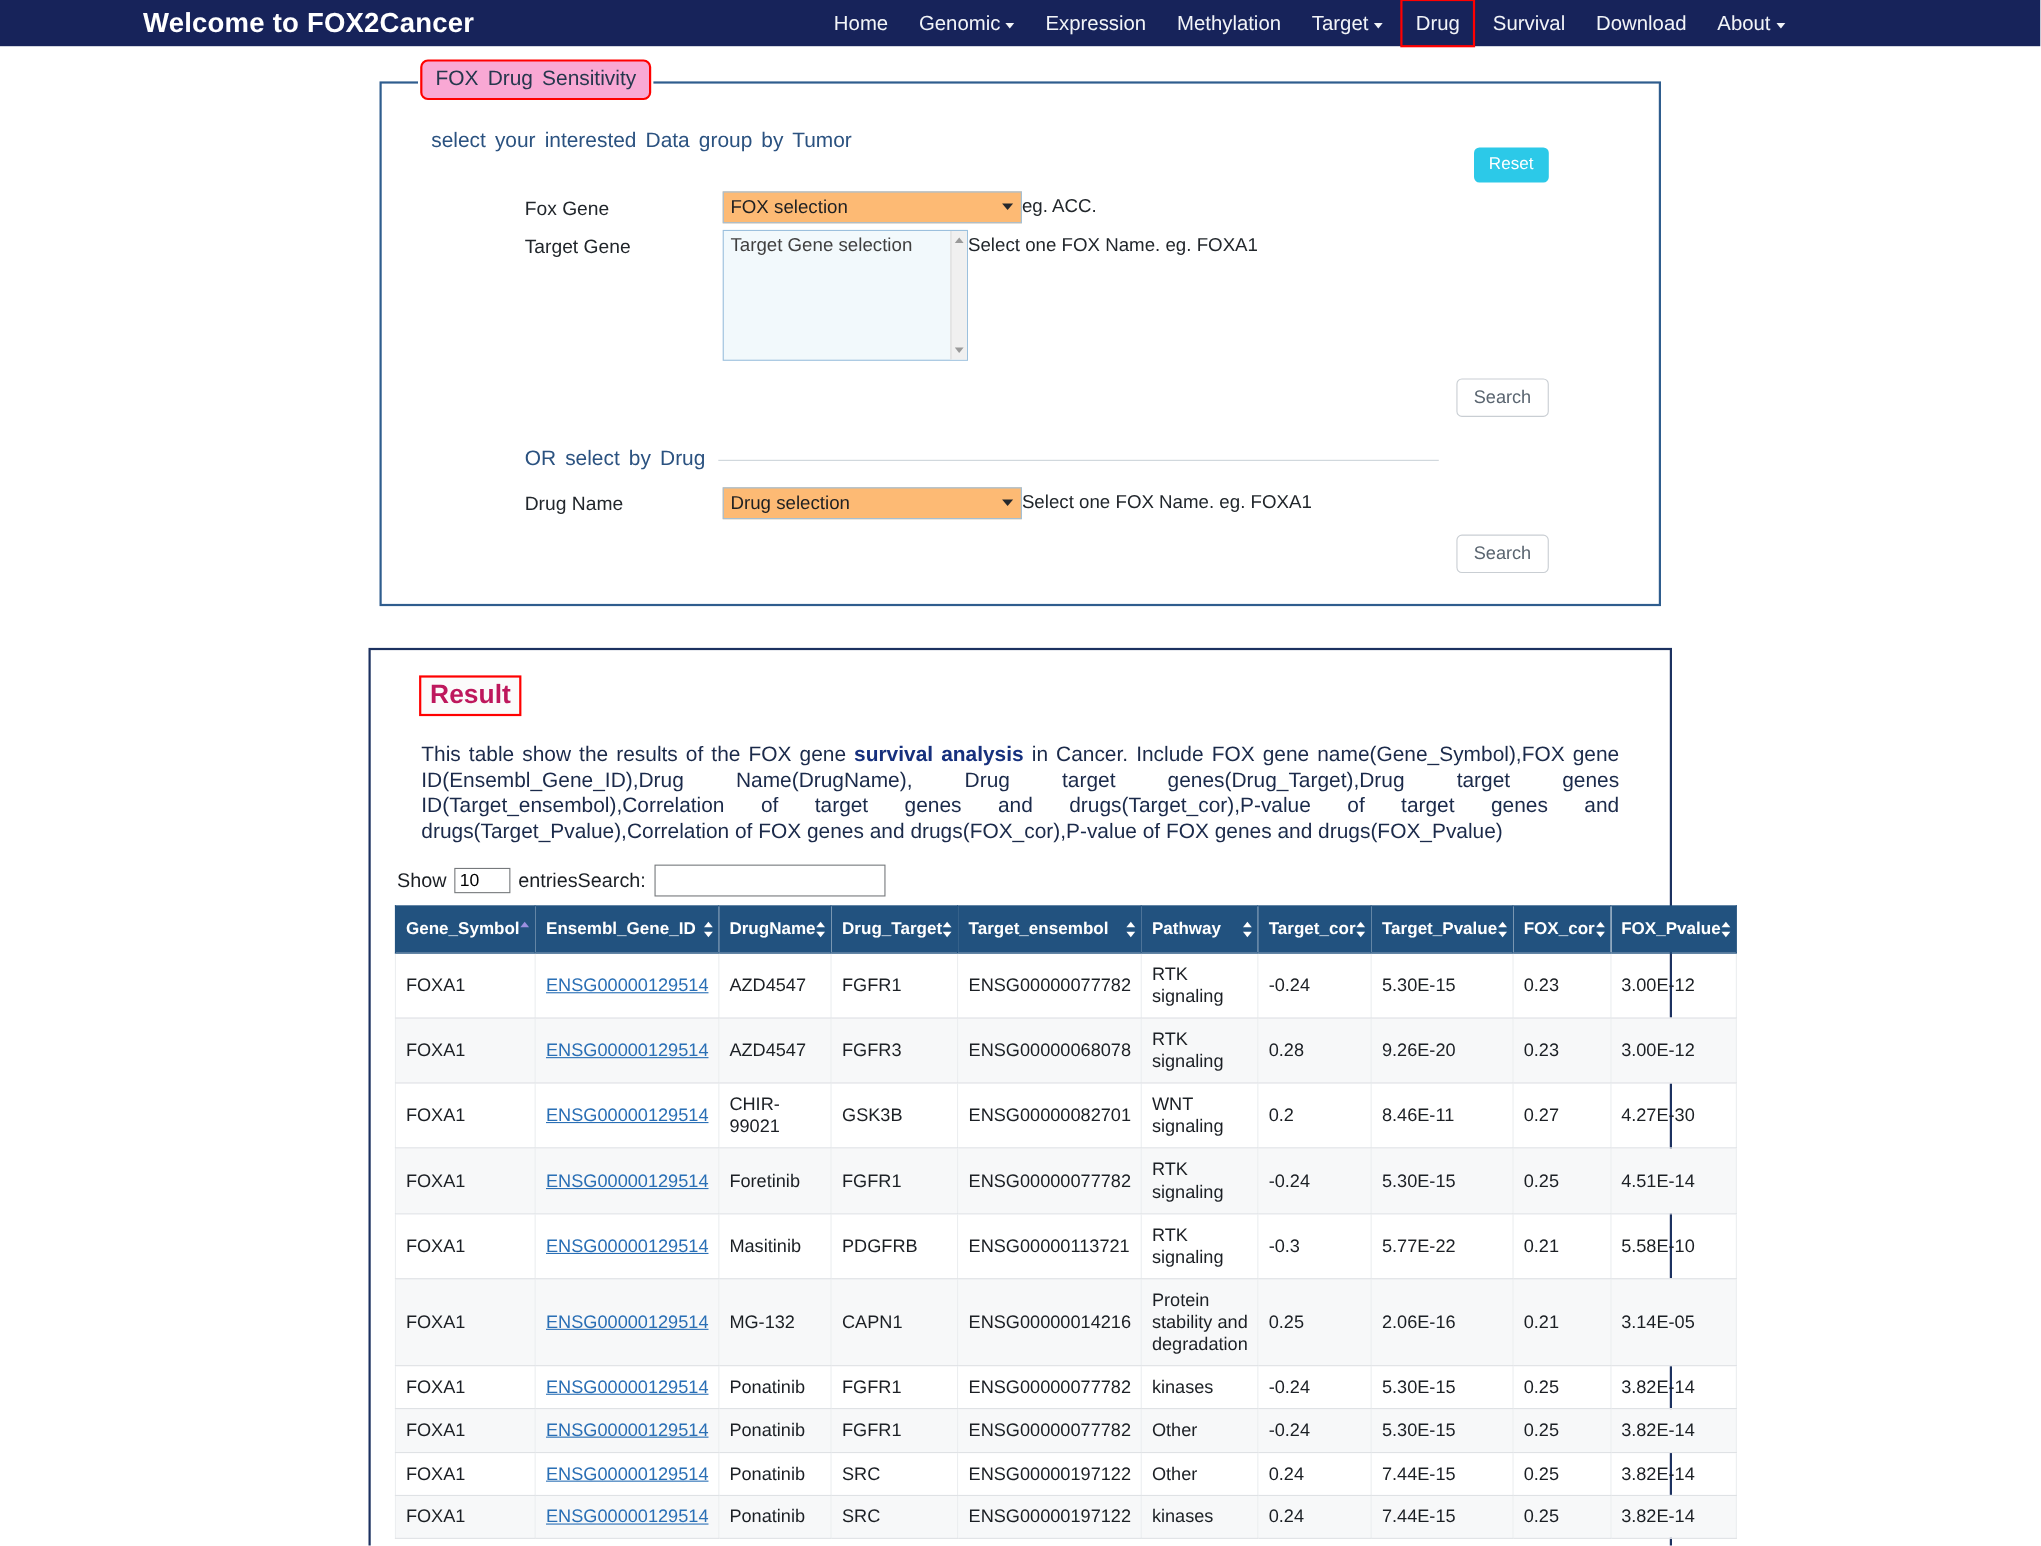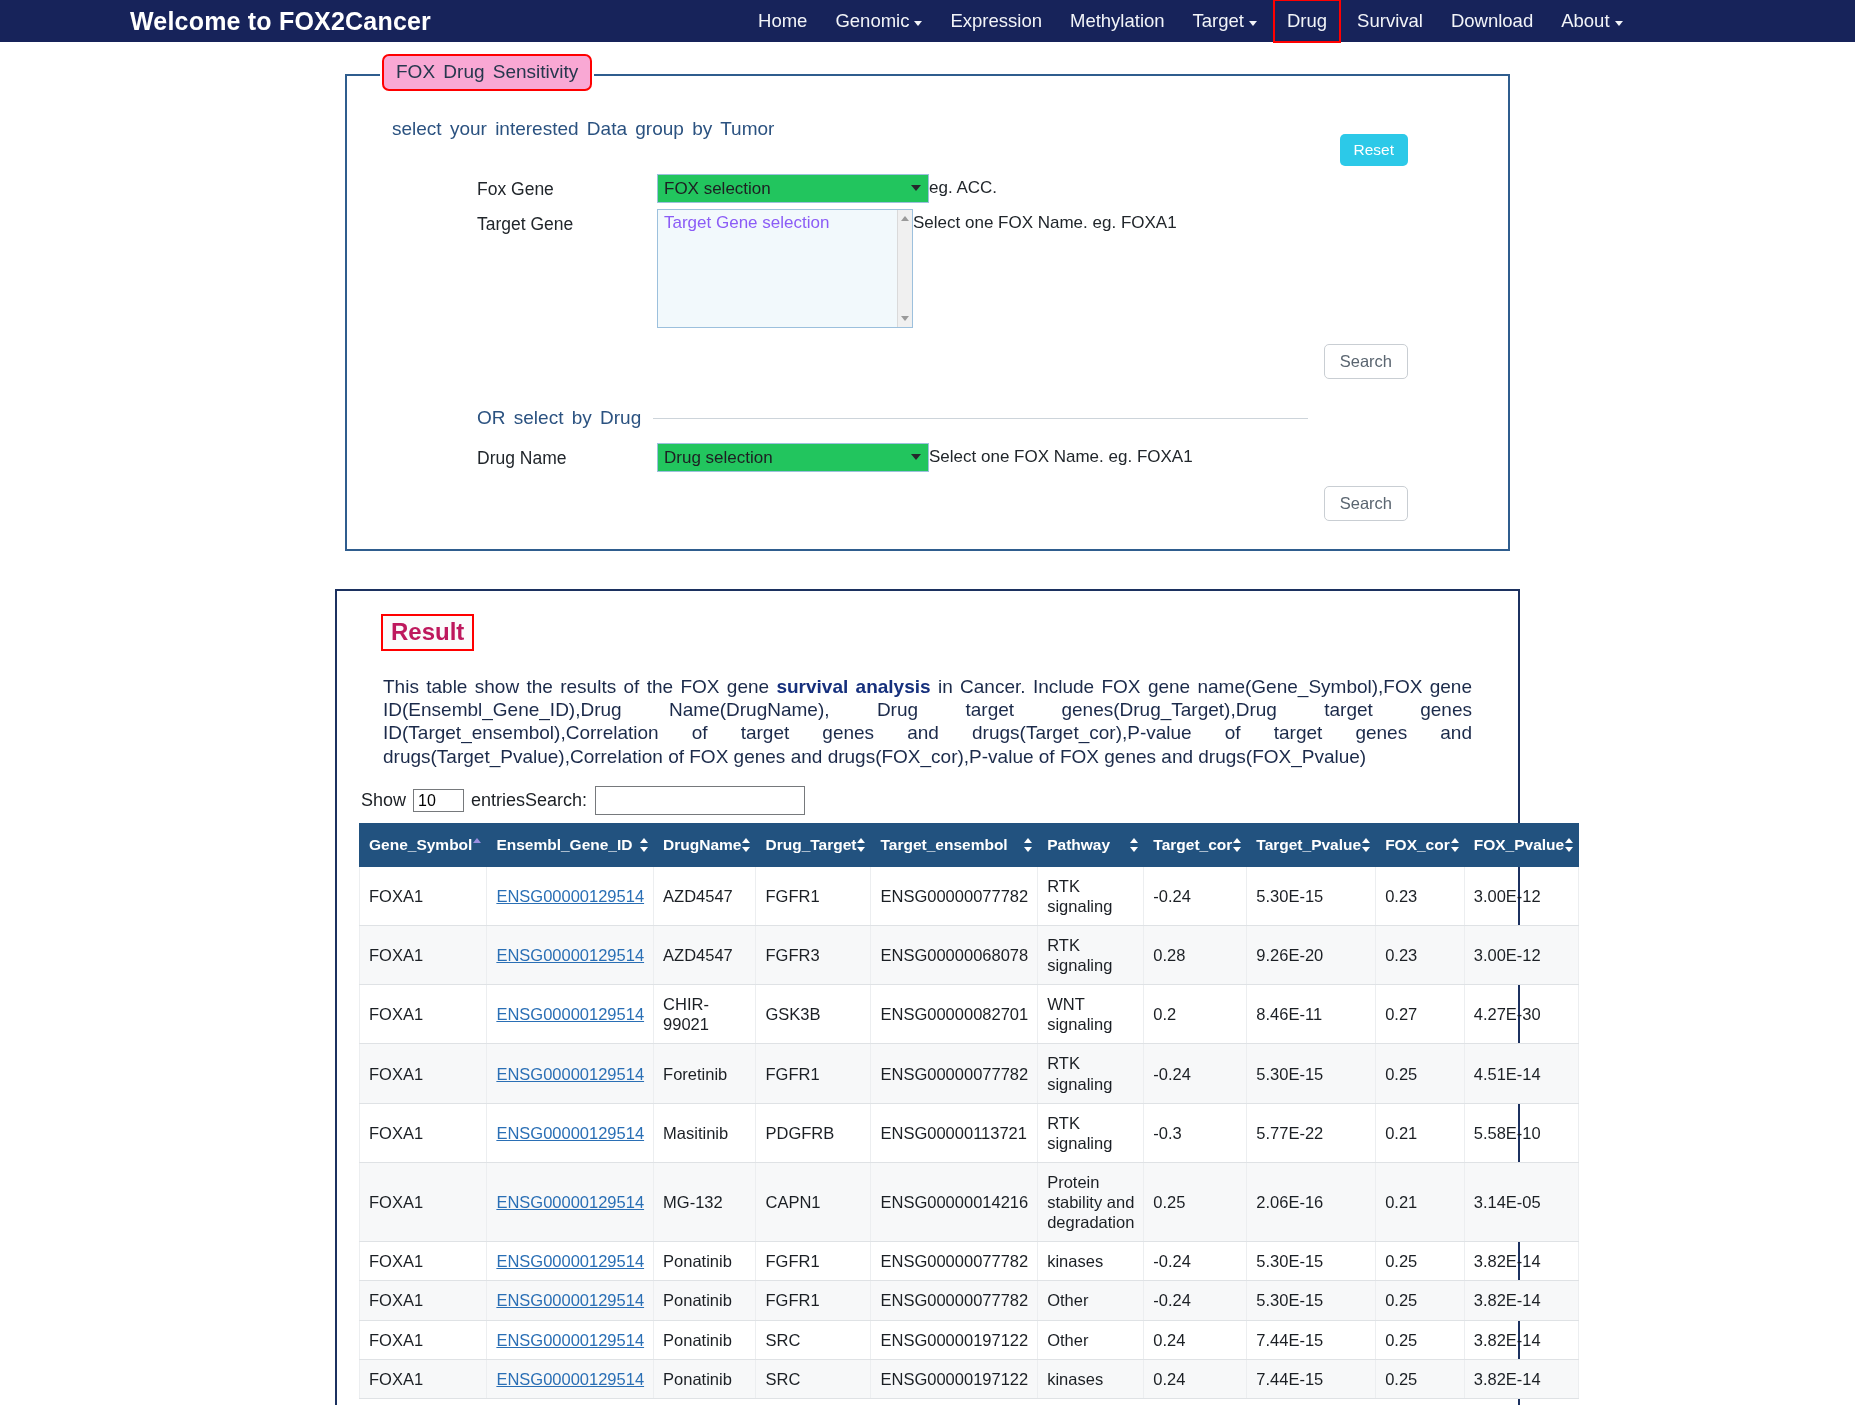--- a/index.html
+++ b/index.html
@@ -103,46 +103,46 @@
   .flabel {
     width: 180px;
     font-size: 17.5px;
     color: #21262b;
     padding-top: 5px;
   }
   .fselect {
     width: 272px;
     height: 29px;
     border: 1px solid #9cc0dd;
-    background: #22c55e;
+    background: #fdba74;
     font-size: 17px;
     color: #1d1f22;
     padding: 2px 22px 2px 6px;
     font-family: "Liberation Sans", sans-serif;
     -webkit-appearance: none;
     appearance: none;
     position: relative;
   }
   .select-wrap { position: relative; display: inline-block; }
   .select-wrap .arrow {
     position: absolute;
     right: 8px; top: 11px;
     width: 0; height: 0;
     border-left: 5px solid transparent;
     border-right: 5px solid transparent;
     border-top: 6px solid #25282c;
     pointer-events: none;
   }
   .flistbox {
-    width: 256px;
+    width: 223px;
     height: 119px;
     border: 1px solid #9cc0dd;
     background: #f2f9fc;
     font-size: 17px;
-    color: #8b5cf6;
+    color: #404040;
     padding: 3px 0 0 6px;
     position: relative;
     overflow: hidden;
   }
   .lb-scroll {
     position: absolute;
     right: 0; top: 0;
     width: 15px; height: 100%;
     background: #f0f0f0;
     border-left: 1px solid #dadada;

